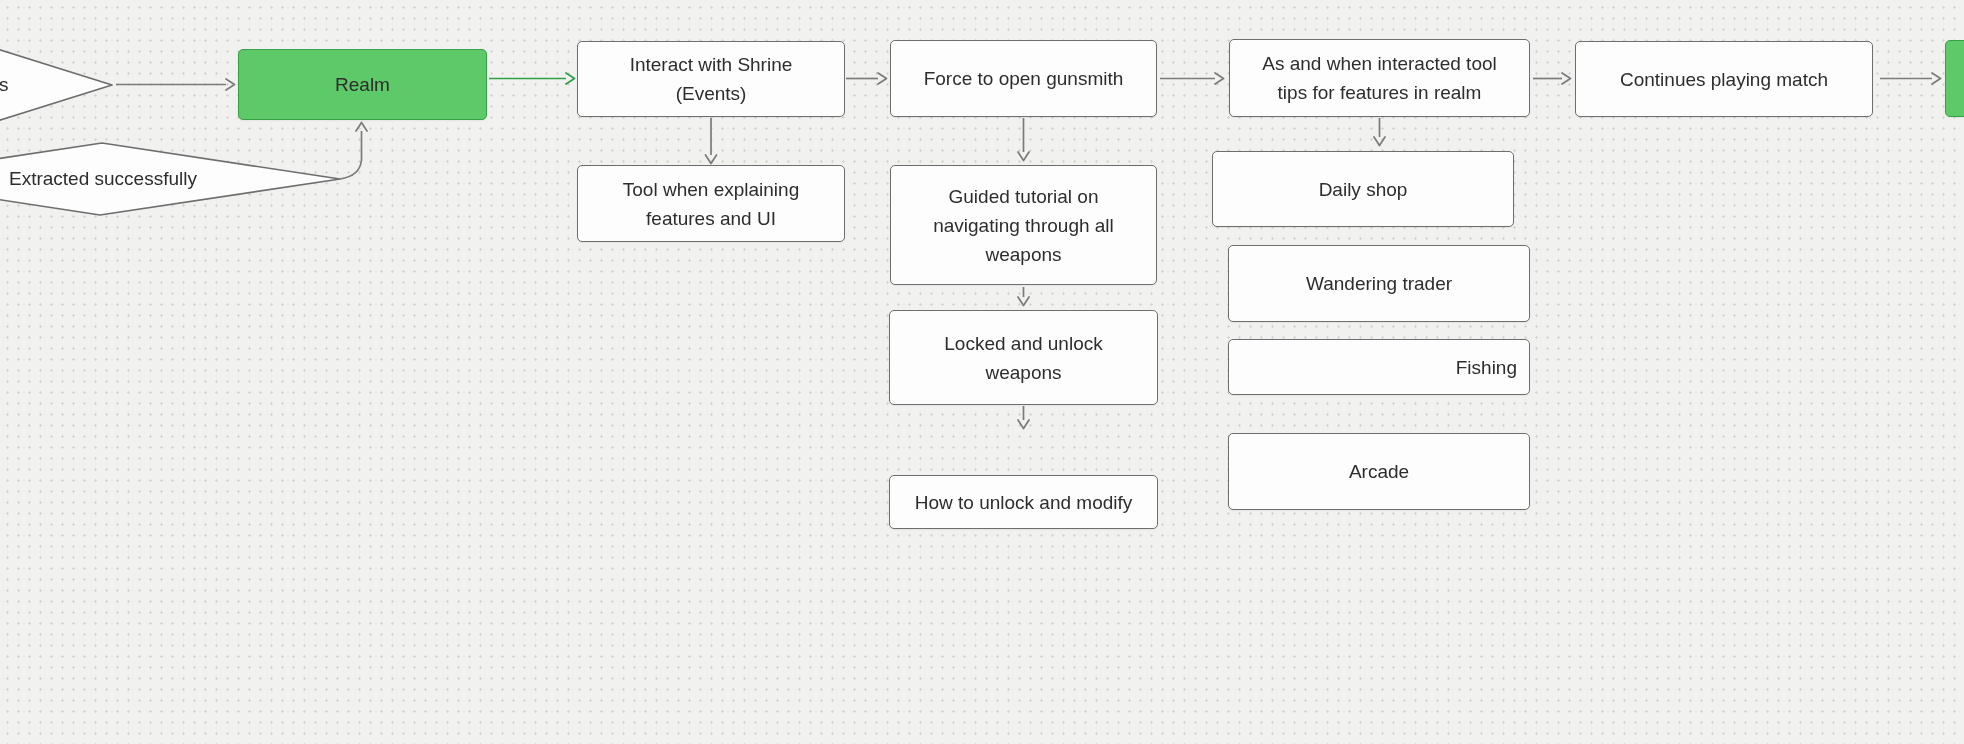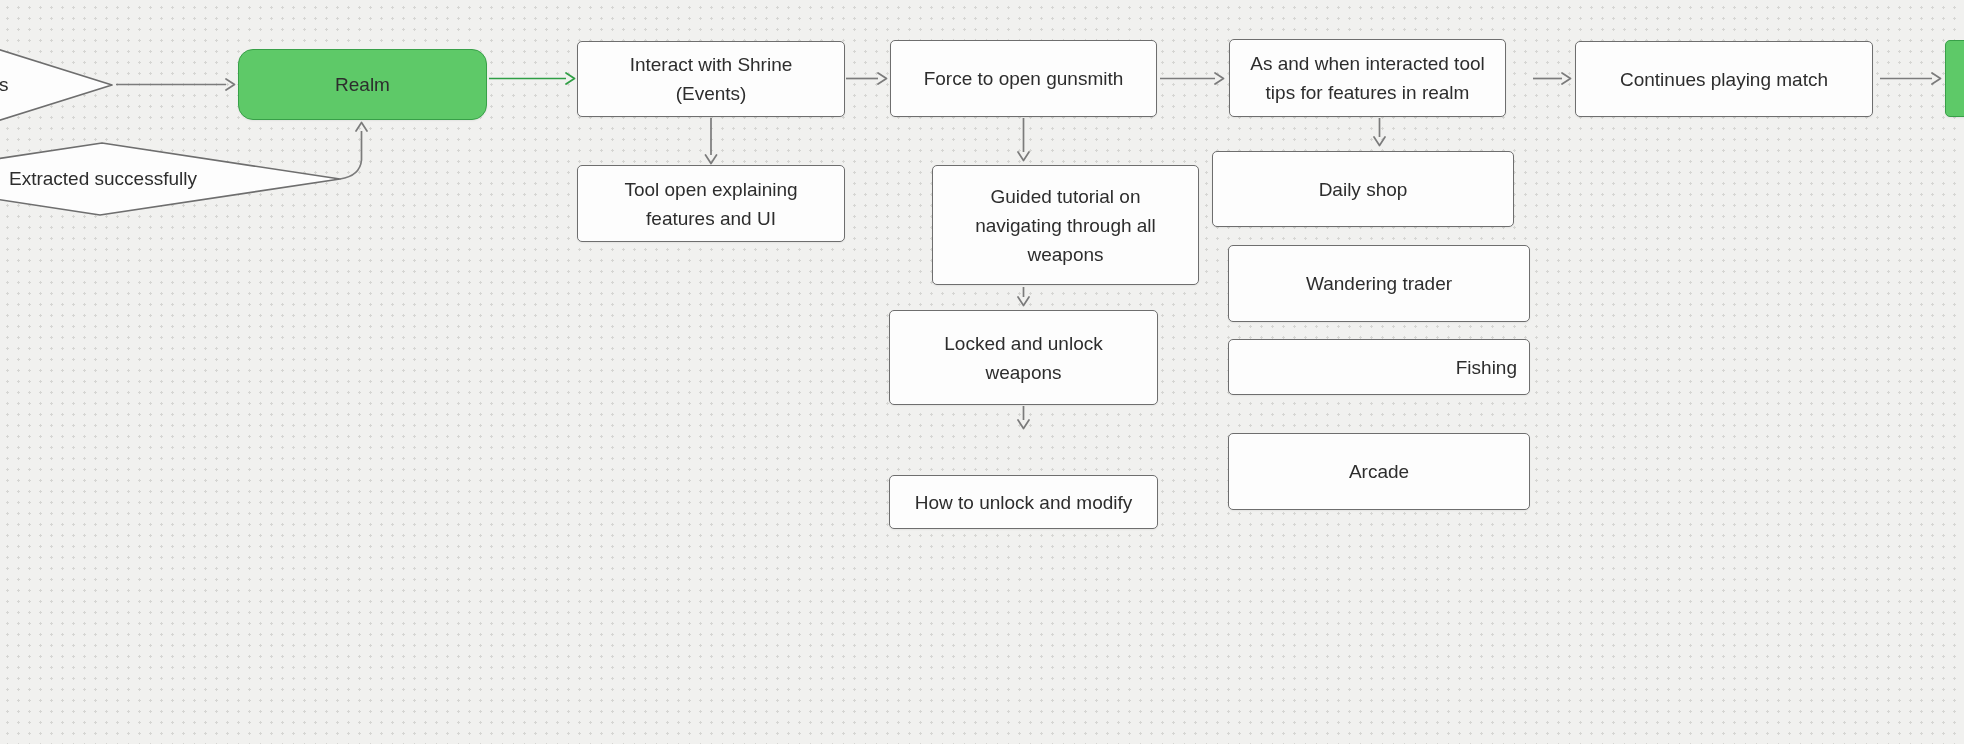--- a/index.html
+++ b/index.html
@@ -88,49 +88,49 @@
     <path class="edge" d="M711 118 V155" marker-end="url(#ah)"></path>
     <path class="edge" d="M1023.5 118 V152" marker-end="url(#ah)"></path>
     <path class="edge" d="M1023.5 287 V297" marker-end="url(#ah)"></path>
     <path class="edge" d="M1023.5 406 V420" marker-end="url(#ah)"></path>
     <path class="edge" d="M1379.5 118 V137" marker-end="url(#ah)"></path>
   </svg>
 
   <div class="diamond-label" style="left:-1px;top:72px;">s</div>
   <div class="diamond-label" style="left:9px;top:166px;">Extracted successfully</div>
 
-  <div class="node green" style="left:238px;top:49px;width:249px;height:71px;border-radius:15px;">
+  <div class="node green" style="left:238px;top:49px;width:249px;height:71px;">
     <span>Realm</span>
   </div>
 
   <div class="node" style="left:577px;top:41px;width:268px;height:76px;align-items:center;">
     <span class="mw215">Interact with Shrine (Events)</span>
   </div>
 
   <div class="node" style="left:577px;top:165px;width:268px;height:77px;">
-    <span class="mw215">Tool open explaining features and UI</span>
+    <span class="mw215">Tool when explaining features and UI</span>
   </div>
 
   <div class="node" style="left:890px;top:40px;width:267px;height:77px;">
     <span>Force to open gunsmith</span>
   </div>
 
-  <div class="node" style="left:932px;top:165px;width:267px;height:120px;">
+  <div class="node" style="left:890px;top:165px;width:267px;height:120px;">
     <span class="mw200">Guided tutorial on navigating through all weapons</span>
   </div>
 
   <div class="node" style="left:889px;top:310px;width:269px;height:95px;">
     <span class="mw190">Locked and unlock weapons</span>
   </div>
 
   <div class="node" style="left:889px;top:433px;width:269px;height:54px;margin-top:42px;">
     <span>How to unlock and modify</span>
   </div>
 
-  <div class="node" style="left:1229px;top:39px;width:277px;height:78px;">
+  <div class="node" style="left:1229px;top:39px;width:301px;height:78px;">
     <span class="mw252">As and when interacted tool tips for features in realm</span>
   </div>
 
   <div class="node" style="left:1212px;top:151px;width:302px;height:76px;">
     <span>Daily shop</span>
   </div>
 
   <div class="node" style="left:1228px;top:245px;width:302px;height:77px;">
     <span>Wandering trader</span>
   </div>

